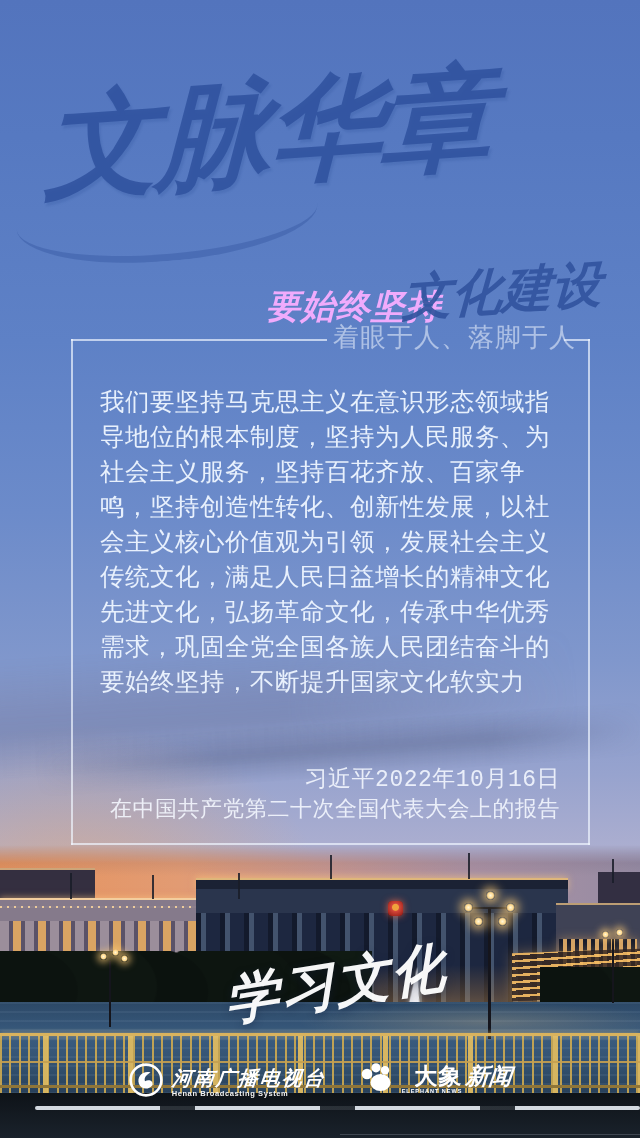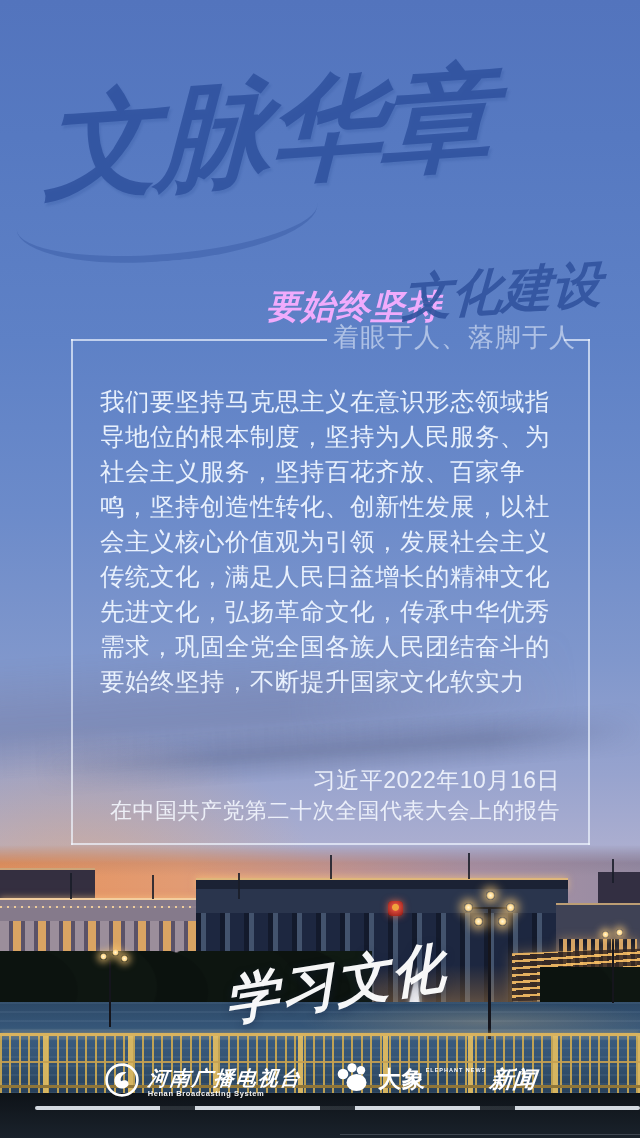--- a/index.html
+++ b/index.html
@@ -38,21 +38,21 @@
   
   .fr{position:absolute;background:rgba(240,246,255,0.68);}
   .fr-top-l{left:71px;top:339px;width:256px;height:2px;}
   .fr-top-r{left:564px;top:339px;width:26px;height:2px;}
   .fr-left{left:71px;top:339px;width:2px;height:506px;}
   .fr-right{left:588px;top:339px;width:2px;height:506px;}
   .fr-bottom{left:71px;top:843px;width:519px;height:2px;}
   
   .quote{position:absolute;left:100px;top:384px;width:470px;color:rgba(238,245,255,0.95);}
   .q-line{font-size:24.5px;line-height:35px;letter-spacing:0.5px;white-space:nowrap;font-weight:400;}
-  .attribution{position:absolute;right:80px;top:764px;text-align:right;color:rgba(245,248,255,0.88);}
+  .attribution{position:absolute;right:80px;top:764px;text-align:right;color:rgba(245,248,255,0.88);font-family:Liberation Mono, monospace;}
   .attr-1{font-size:23px;line-height:32px;letter-spacing:0.5px;}
   .attr-2{font-size:22px;line-height:30px;letter-spacing:0.5px;}
   
   .photo{position:absolute;left:0;top:845px;width:640px;height:293px;overflow:hidden;}
   .photo-sky{position:absolute;left:0;top:0;width:640px;height:70px;
     background:
       linear-gradient(180deg,rgba(70,62,92,0.22) 0%,rgba(70,62,92,0) 45%),
       linear-gradient(90deg,#e6935d 0%,#e29b73 28%,#c79790 52%,#ab92a3 74%,#968ba3 100%);
     -webkit-mask-image:linear-gradient(180deg,transparent 0,#000 18px);
     mask-image:linear-gradient(180deg,transparent 0,#000 18px);}
@@ -134,21 +134,21 @@
   .watermark{position:absolute;left:224px;top:948px;font-size:54px;font-weight:bold;font-style:italic;
     color:rgba(255,255,255,0.96);transform:rotate(-9deg) skewX(-4deg);letter-spacing:2px;
     text-shadow:0 2px 8px rgba(20,30,60,0.45);white-space:nowrap;z-index:6;}
   .logos-row{position:absolute;left:0;top:1062px;width:640px;display:flex;justify-content:center;
     align-items:flex-start;gap:34px;z-index:7;color:#fff;}
   .logo{display:flex;align-items:center;gap:8px;}
   .henan-text-cn{font-size:20px;font-weight:bold;font-style:italic;transform:skewX(-6deg);
     letter-spacing:2px;line-height:22px;white-space:nowrap;}
   .henan-text-en{font-size:7.5px;letter-spacing:0.6px;font-weight:bold;opacity:0.95;white-space:nowrap;}
   .elephant-cn{display:flex;align-items:flex-start;}
-  .dx-wrap{display:flex;flex-direction:row;align-items:flex-start;}
+  .dx-wrap{display:flex;flex-direction:column;align-items:flex-end;}
   .dx{font-size:23px;font-weight:900;letter-spacing:1px;line-height:24px;white-space:nowrap;}
   .dx-en{font-size:5.5px;letter-spacing:1px;font-weight:bold;white-space:nowrap;}
   .xw{font-size:23px;font-weight:900;font-style:italic;transform:skewX(-6deg);
     margin-left:4px;line-height:24px;white-space:nowrap;}
 </style>
 </head>
 <body>
 
 <div class="poster">
 

